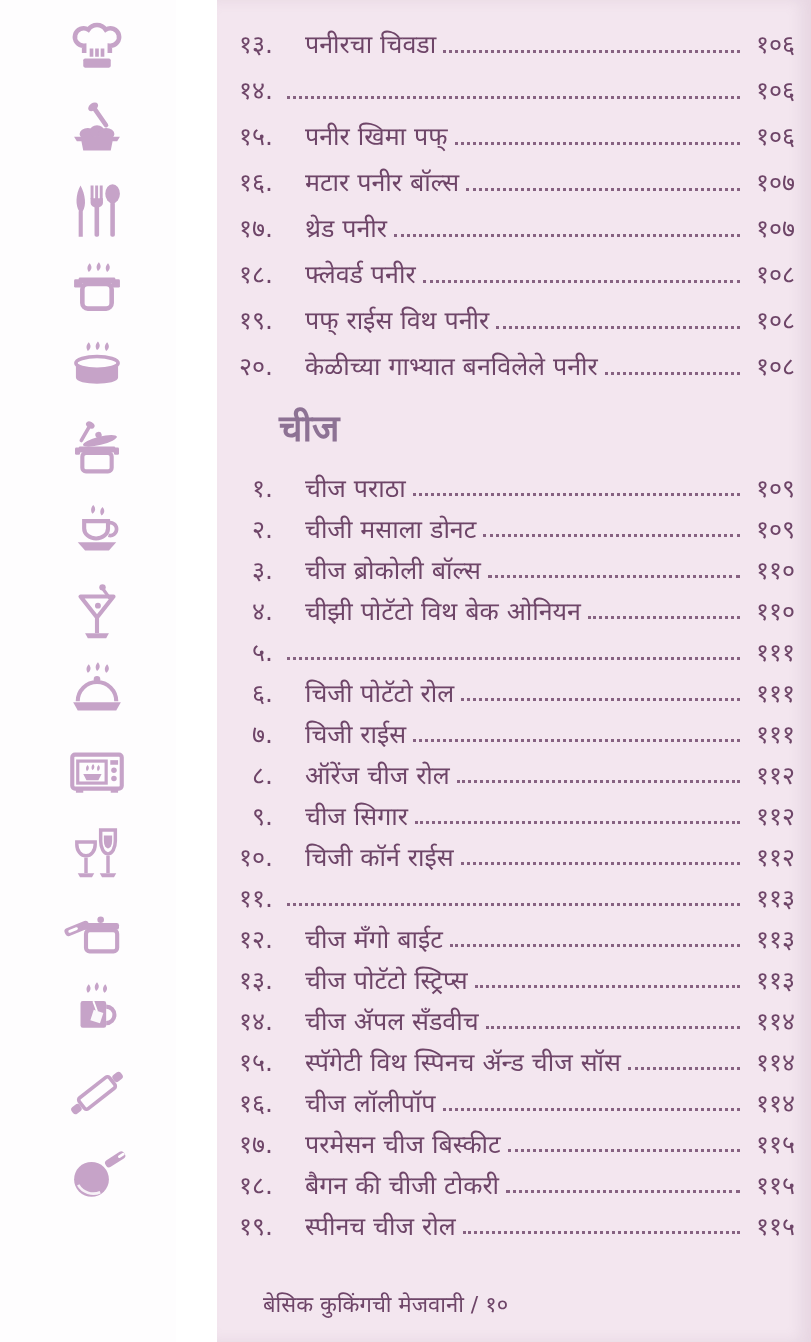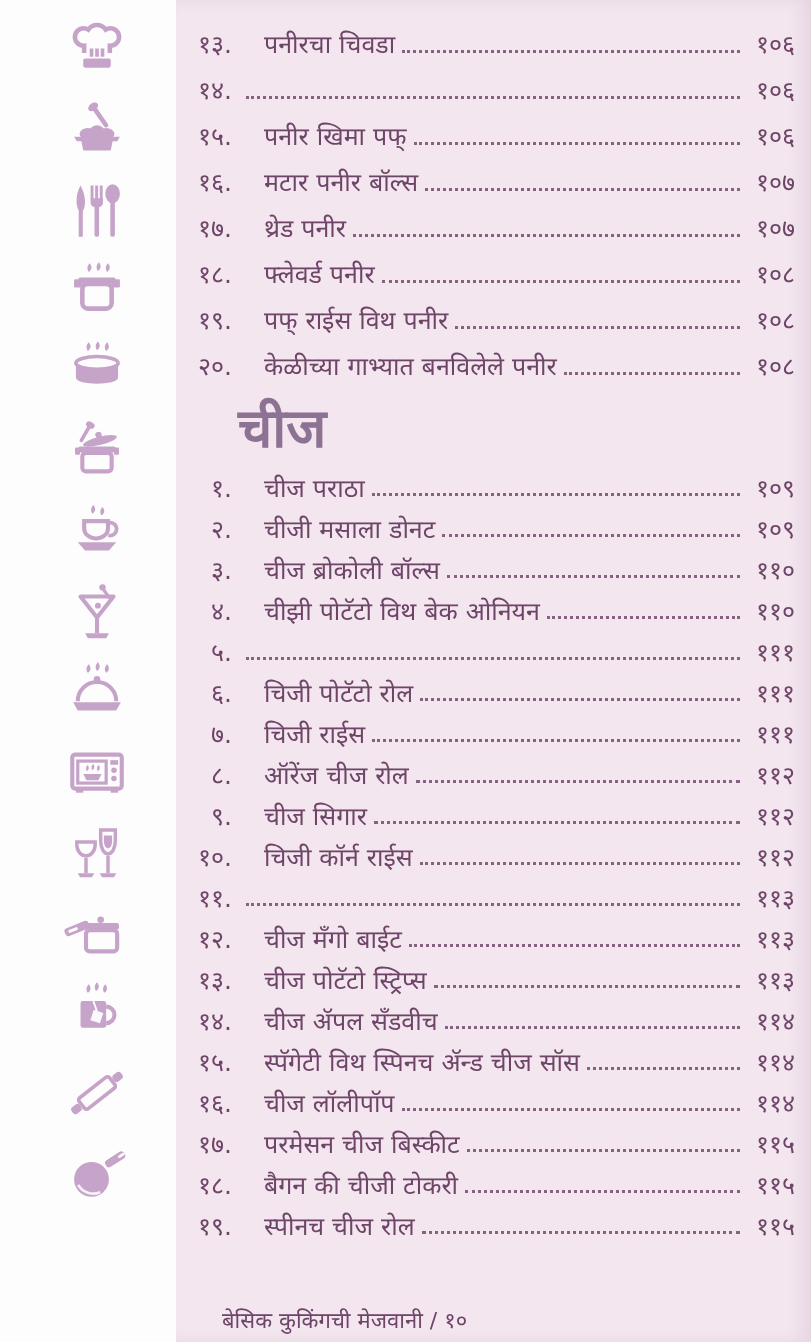--- a/index.html
+++ b/index.html
@@ -9,21 +9,21 @@
     --dots:#744b6e;
     --heading:#8d7294;
     --icon:#c6a3c8;
   }
   html,body{margin:0;padding:0;}
   body{
     width:811px;height:1342px;background:#ffffff;
     font-family:"DejaVu Sans", sans-serif;
     overflow:hidden;
   }
-  .page{display:flex;width:811px;height:1342px;}
+  .page{display:flex;width:811px;height:1342px;gap:41px;}
   
   .sidebar{
     width:176px;height:100%;background:var(--sidebar-bg);
     box-sizing:border-box;padding-top:20px;
     display:flex;flex-direction:column;align-items:center;flex:none;
   }
   .icon{
     width:84px;height:66px;margin-bottom:14px;flex:none;
     display:flex;align-items:center;justify-content:center;
     margin-left:18px; 
@@ -31,35 +31,35 @@
   .icon svg{width:72px;height:66px;display:block;}
   
   .content{
     flex:1;background:var(--content-bg);position:relative;
     box-sizing:border-box;padding:20px 16px 0 14px;
     box-shadow:inset -10px 0 14px rgba(150,110,140,0.12);
   }
   .toc-section{margin:0;}
   .section-title{
     margin:14px 0 10px 48px;
-    font-size:54px;line-height:54px;font-weight:bold;
+    font-size:37px;line-height:54px;font-weight:bold;
     color:var(--heading);
   }
   .row{display:flex;align-items:center;color:var(--text);}
   .section-0 .row{height:46px;font-size:25px;}
   .section-1 .row{height:41px;font-size:25px;}
   .num{flex:none;width:42px;text-align:right;margin-right:7px;}
   .label{flex:none;white-space:nowrap;margin-left:25px;}
   .dots{
     flex:1 1 auto;height:0;border-bottom:3px dotted var(--dots);
     margin:0 3px 0 7px;transform:translateY(8px);opacity:.85;
   }
   .page-num{flex:none;width:52px;text-align:right;}
   .footer{
-    position:absolute;left:46px;bottom:8px;
+    position:absolute;left:46px;bottom:24px;
     font-size:22px;color:var(--text);
   }
 </style>
 </head>
 <body>
 
 <div class="page">
   <aside class="sidebar" id="sidebar">
       <div class="icon">
         <svg viewBox="0 0 72 72">

